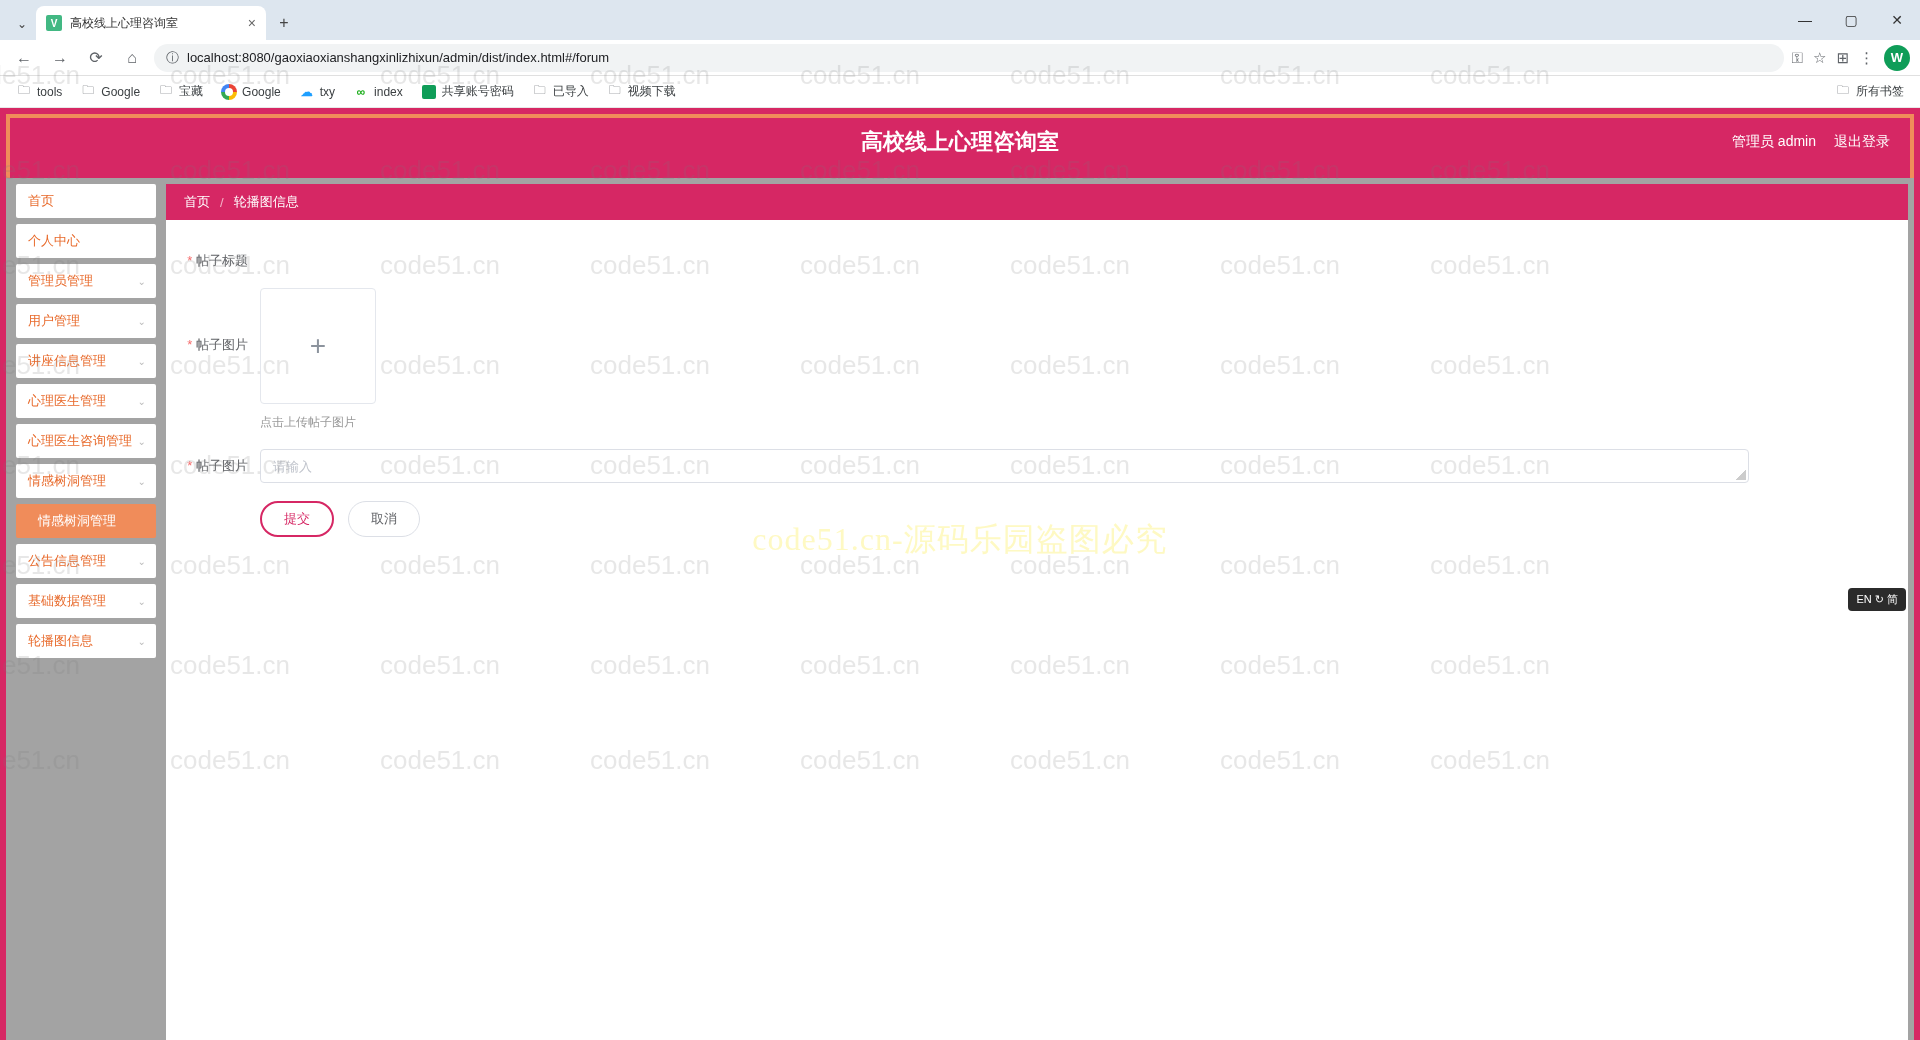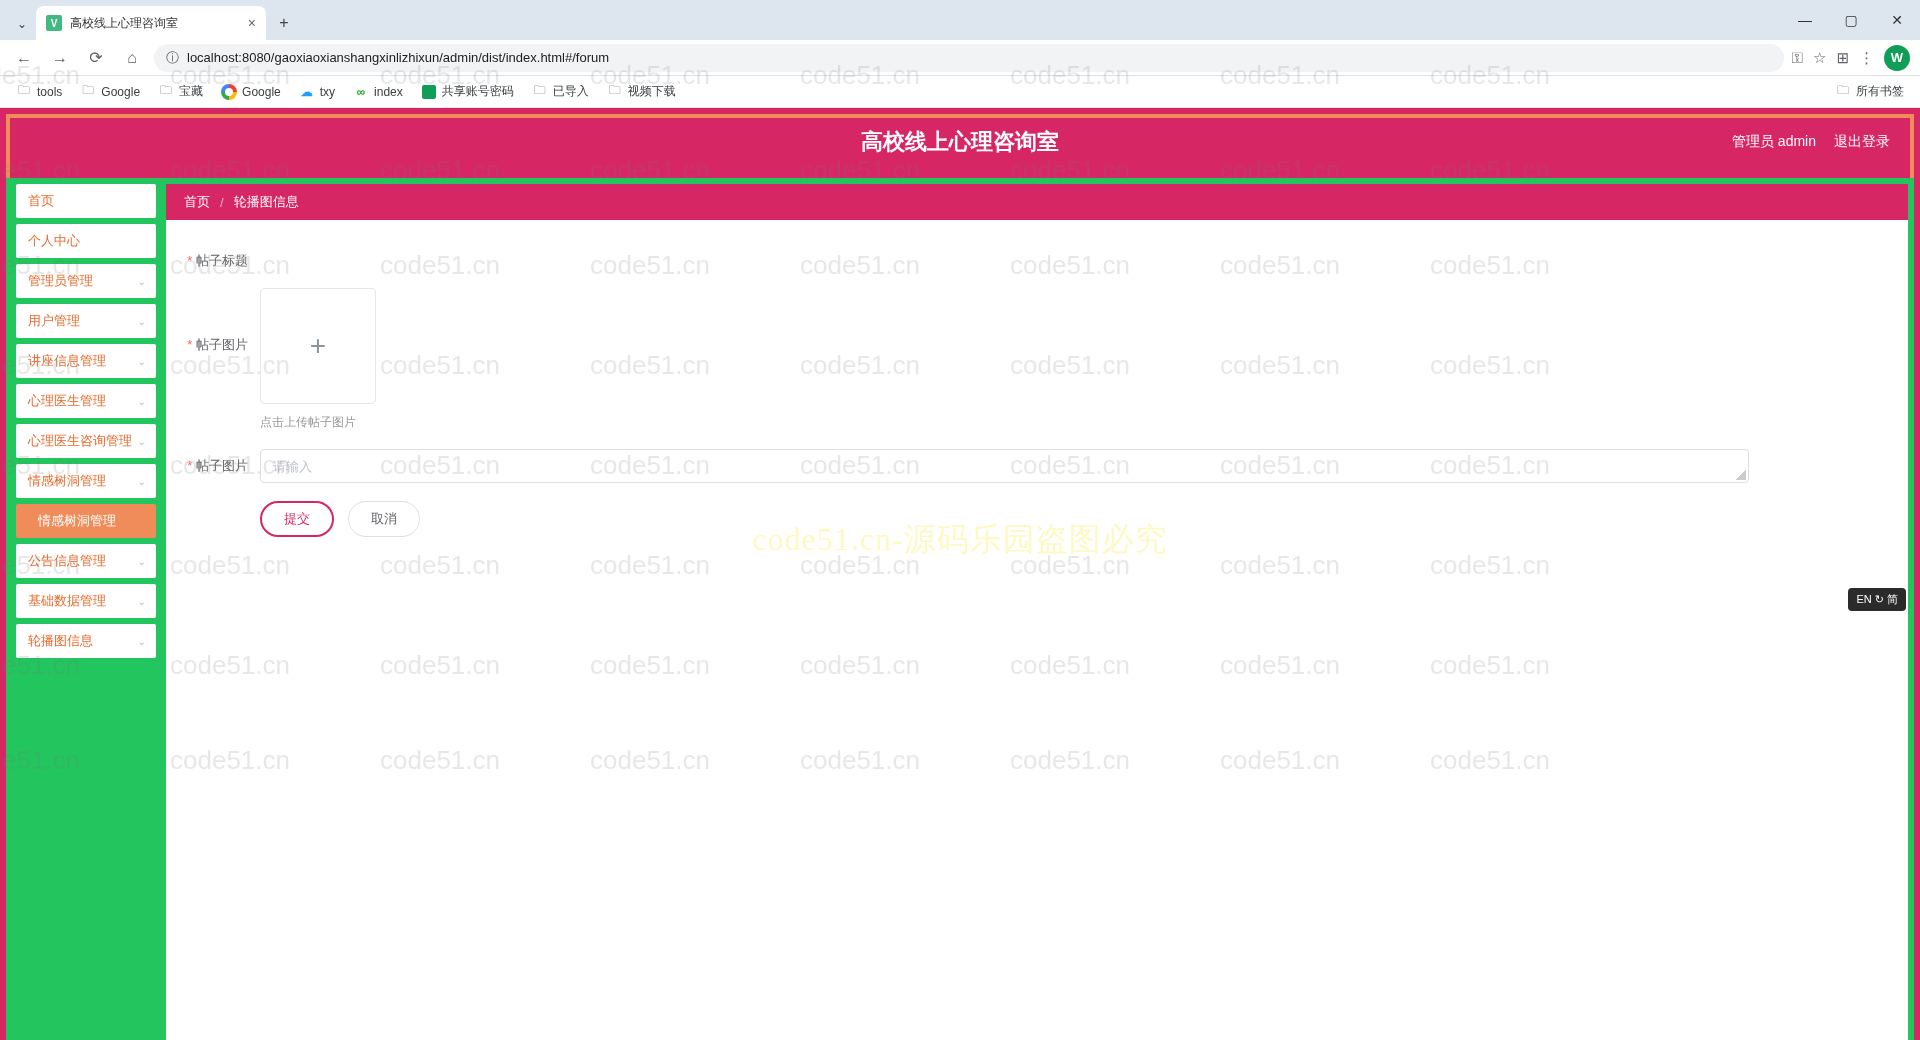--- a/index.html
+++ b/index.html
@@ -33,21 +33,21 @@
 .uplod-icon{color:#1aad19;font-weight:bold;}
 .sheet-icon{width:14px;height:14px;background:#0f9d58;border-radius:2px;}
 .bm-right { margin-left: auto; }
 
 
 .app { position: relative; width: 100%; height: calc(1040px - 108px); background: #d62764; }
 .app-frame { position: absolute; inset: 6px 6px 0 6px; border: 4px solid #f08c5a; background: #d62764; }
 .app-header { height: 48px; display: flex; align-items: center; justify-content: center; color: #fff; font-size: 22px; font-weight: bold; position: relative; }
 .app-header-right { position: absolute; right: 20px; display: flex; align-items: center; gap: 18px; font-size: 14px; font-weight: normal; }
 
-.app-body { position: absolute; top: 70px; left: 6px; right: 6px; bottom: 0; background: #22c55e; display: flex; }
+.app-body { position: absolute; top: 70px; left: 6px; right: 6px; bottom: 0; background: #a3a3a3; display: flex; }
 
 
 .sidebar { width: 160px; padding: 6px 10px 0 10px; display: flex; flex-direction: column; gap: 6px; }
 .side-item { background: #fff; height: 34px; display: flex; align-items: center; padding: 0 12px; font-size: 13px; color: #e86a2b; border-radius: 2px; cursor: pointer; position: relative; }
 .side-item.active { background: #f08c5a; color: #fff; }
 .side-item.indent { padding-left: 22px; }
 .side-caret { position: absolute; right: 10px; color: #bbb; font-size: 10px; }
 
 
 .main { flex: 1; background: #fff; margin: 6px 6px 0 0; display: flex; flex-direction: column; }

